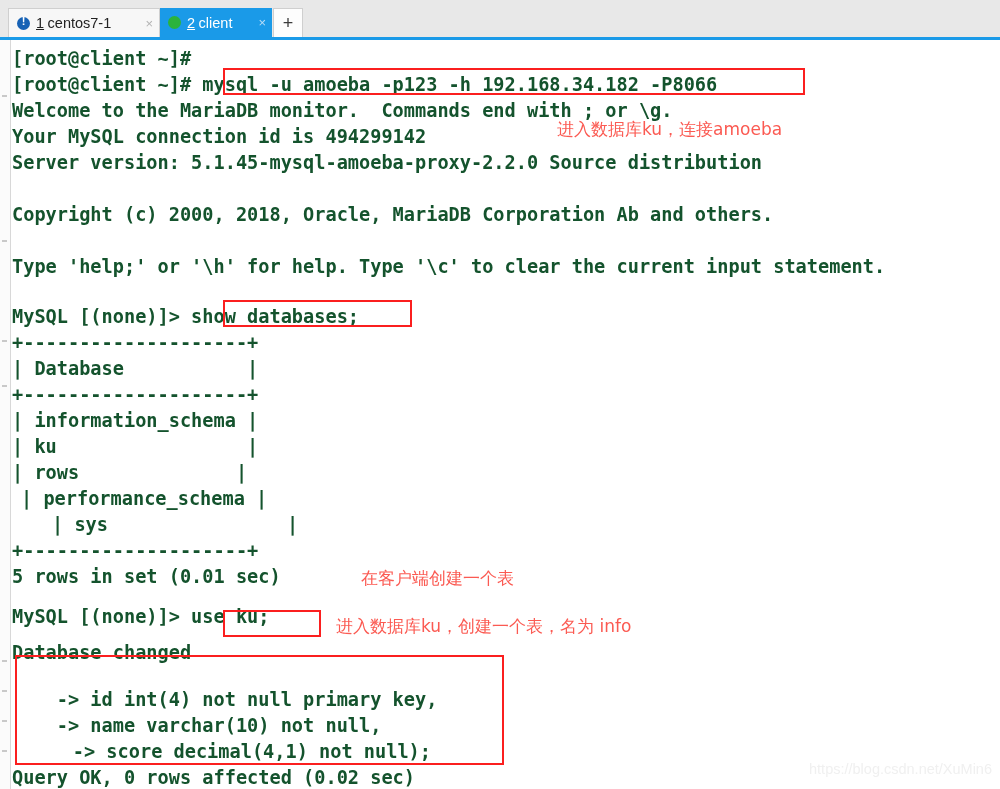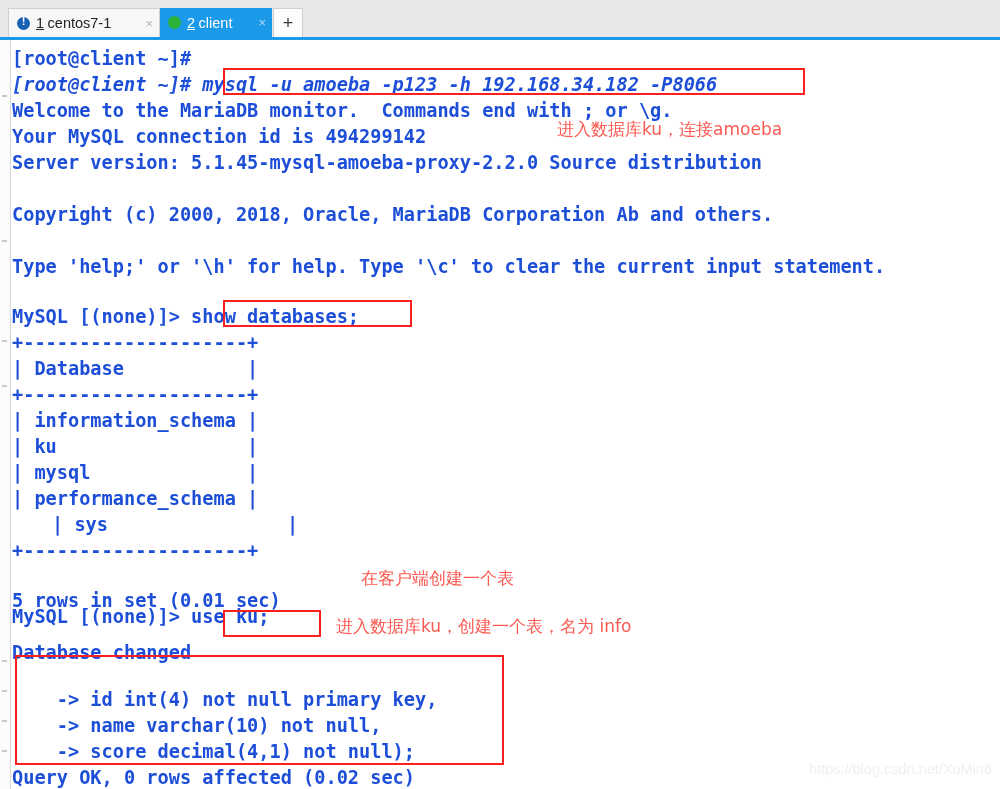--- a/index.html
+++ b/index.html
@@ -141,21 +141,21 @@
     height: 749px;
   }
 
   .line {
     position: absolute;
     left: 0;
     white-space: pre;
     font-family: "DejaVu Sans Mono", "Liberation Mono", monospace;
     font-size: 18.6px;
     font-weight: bold;
-    color: #1d4ed8;
+    color: #14532d;
     letter-spacing: 0px;
     line-height: 26px;
   }
 
   
   .redbox {
     position: absolute;
     border: 2.5px solid #fb1f1f;
     box-sizing: border-box;
     pointer-events: none;
@@ -213,46 +213,46 @@
       <div class="gutter-mark" style="top: 345px;"></div>
       <div class="gutter-mark" style="top: 620px;"></div>
       <div class="gutter-mark" style="top: 650px;"></div>
       <div class="gutter-mark" style="top: 680px;"></div>
       <div class="gutter-mark" style="top: 710px;"></div>
     </div>
 
   <div id="screen">
 
   <div class="line" style="top: 6px;">[root@client ~]#</div>
-      <div class="line" style="top: 32px; font-style: italic;">[root@client ~]# mysql -u amoeba -p123 -h 192.168.34.182 -P8066</div>
+      <div class="line" style="top: 32px;">[root@client ~]# mysql -u amoeba -p123 -h 192.168.34.182 -P8066</div>
       <div class="line" style="top: 58px;">Welcome to the MariaDB monitor.  Commands end with ; or \g.</div>
       <div class="line" style="top: 84px;">Your MySQL connection id is 494299142</div>
       <div class="line" style="top: 110px;">Server version: 5.1.45-mysql-amoeba-proxy-2.2.0 Source distribution</div>
       <div class="line" style="top: 136px;"></div>
       <div class="line" style="top: 162px;">Copyright (c) 2000, 2018, Oracle, MariaDB Corporation Ab and others.</div>
       <div class="line" style="top: 188px;"></div>
       <div class="line" style="top: 214px;">Type 'help;' or '\h' for help. Type '\c' to clear the current input statement.</div>
       <div class="line" style="top: 240px;"></div>
       <div class="line" style="top: 264px;">MySQL [(none)]&gt; show databases;</div>
       <div class="line" style="top: 290px;">+--------------------+</div>
       <div class="line" style="top: 316px;">| Database           |</div>
       <div class="line" style="top: 342px;">+--------------------+</div>
       <div class="line" style="top: 394px;">| ku                 |</div>
       <div class="line" style="top: 368px;">| information_schema |</div>
-      <div class="line" style="top: 420px;">| mysql              |</div>
-      <div class="line" style="top: 446px;">| performance_schema |</div>
+      <div class="line" style="top: 420px;">| rows              |</div>
+      <div class="line" style="top: 446px; padding-left: 9px;">| performance_schema |</div>
       <div class="line" style="top: 472px; padding-left: 40px;">| sys                |</div>
       <div class="line" style="top: 498px;">+--------------------+</div>
-      <div class="line" style="top: 524px; margin-top: 24px;">5 rows in set (0.01 sec)</div>
+      <div class="line" style="top: 524px;">5 rows in set (0.01 sec)</div>
       <div class="line" style="top: 550px;"></div>
       <div class="line" style="top: 564px;">MySQL [(none)]&gt; use ku;</div>
       <div class="line" style="top: 600px;">Database changed</div>
       <div class="line" style="top: 647px;">    -&gt; id int(4) not null primary key,</div>
       <div class="line" style="top: 673px;">    -&gt; name varchar(10) not null,</div>
-      <div class="line" style="top: 699px;">    -&gt; score decimal(4,1) not null);</div>
+      <div class="line" style="top: 699px; padding-left: 16px;">    -&gt; score decimal(4,1) not null);</div>
       <div class="line" style="top: 725px;">Query OK, 0 rows affected (0.02 sec)</div>
       <div class="redbox" style="left: 211px; top: 28px; width: 582px; height: 27px;"></div>
       <div class="redbox" style="left: 211px; top: 260px; width: 189px; height: 27px;"></div>
       <div class="redbox" style="left: 211px; top: 570px; width: 98px; height: 27px;"></div>
       <div class="redbox" style="left: 3px; top: 615px; width: 489px; height: 110px;"></div>
       <div class="annot" style="left: 545px; top: 78px;">进入数据库ku，连接amoeba</div>
       <div class="annot" style="left: 349px; top: 527px; text-align: center;">在客户端创建一个表</div>
       <div class="annot" style="left: 324px; top: 575px;">进入数据库ku，创建一个表，名为 info</div>
     </div>
 

